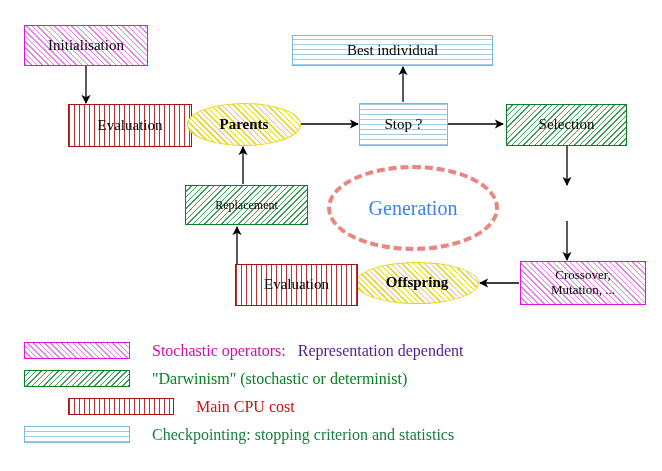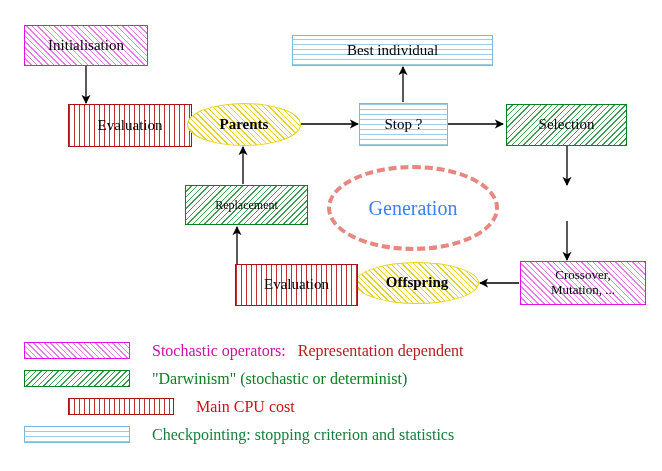--- a/index.html
+++ b/index.html
@@ -60,21 +60,21 @@
     display:flex;align-items:center;justify-content:center;
     color:#3b82f6;font-size:20px;
   }
 
   
   #legend{position:absolute;left:0;top:336px;width:662px;height:120px;}
   .leg-row{position:absolute;left:24px;height:22px;display:flex;}
   .swatch{width:106px;height:17px;box-sizing:border-box;flex:0 0 auto;}
   .leg-text{margin-left:22px;font-size:16px;white-space:nowrap;}
   .c-magenta{color:#d10fa8;}
-  .c-gold{color:#b91c1c;}
+  .c-gold{color:#4c1d95;}
   .c-green{color:#0a8024;}
   .c-red{color:#cc1111;}
   .c-lblue{color:#15803d;}
 
   svg#arrows{position:absolute;left:0;top:0;width:662px;height:471px;
              pointer-events:none;}
 </style>
 </head>
 <body>
 

